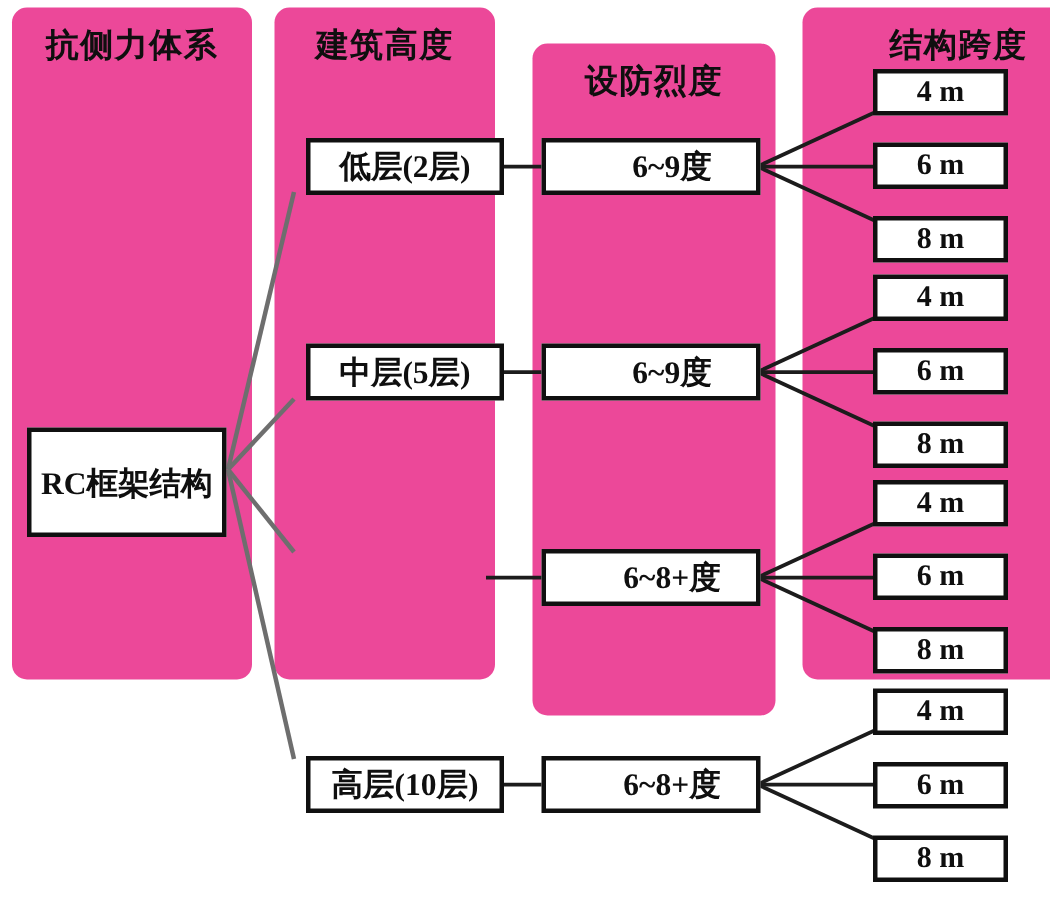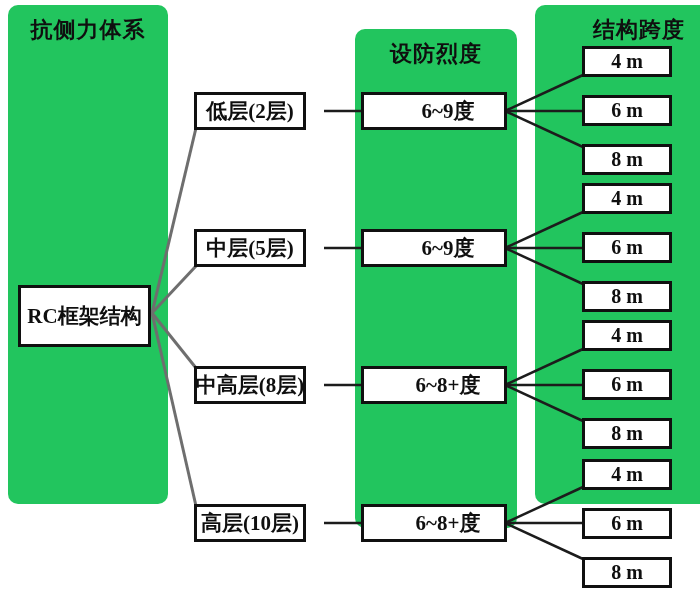--- a/index.html
+++ b/index.html
@@ -2,44 +2,47 @@
 <html><head>
 <meta charset="utf-8">
 <style>
   html,body{margin:0;padding:0;}
   body{
     width:700px;height:604px;background:#ffffff;position:relative;overflow:hidden;
     font-family:"Liberation Serif","DejaVu Serif",serif;
   }
   #canvas{position:absolute;inset:0;width:700px;height:604px;}
   .panel{
-    position:absolute;top:5px;height:499px;background:#22c55e;border-radius:10px;
+    position:absolute;top:5px;height:448px;background:#ec4899;border-radius:10px;
   }
   .panel-header{
     position:absolute;top:10px;left:0;right:0;text-align:center;
     font-size:22px;font-weight:bold;color:#0f0f0f;letter-spacing:1px;white-space:nowrap;
   }
   .node{
     position:absolute;background:#ffffff;border:3px solid #101010;
     display:flex;align-items:center;justify-content:center;
     font-weight:bold;color:#0f0f0f;box-sizing:border-box;white-space:nowrap;z-index:2;
   }
-  .node-root{left:18px;top:285px;width:133px;height:62px;font-size:21px;}
-  .node-height{left:194px;width:112px;height:38px;font-size:21px;}
+  .node-root{left:18px;top:285px;width:133px;height:73px;font-size:21px;}
+  .node-height{left:204px;width:132px;height:38px;font-size:21px;}
   .node-intensity{left:361px;width:146px;height:38px;font-size:21px;padding-left:28px;}
   .node-span{left:582px;width:90px;height:31px;font-size:20px;}
   #wires{position:absolute;left:0;top:0;z-index:1;}
 </style>
 </head>
 <body>
 
 <div id="canvas">
 
   <div class="panel" style="left:8px;width:160px;">
     <div class="panel-header">抗侧力体系</div>
+  </div>
+  <div class="panel" style="left:183px;width:147px;">
+    <div class="panel-header">建筑高度</div>
   </div>
   <div class="panel" style="left:355px;width:162px;margin-top:24px;">
     <div class="panel-header">设防烈度</div>
   </div>
   <div class="panel" style="left:535px;width:160px;padding-left:48px;">
     <div class="panel-header">结构跨度</div>
   </div>
 
   <svg id="wires" width="700" height="604">
 
@@ -73,21 +76,20 @@
       <line x1="505" y1="523" x2="583" y2="487"></line>
       <line x1="505" y1="523" x2="583" y2="523"></line>
       <line x1="505" y1="523" x2="583" y2="559"></line>
     </g>
   </svg>
 
   <div class="node node-root">RC框架结构</div>
 
   <div class="node node-height" style="top:92px;">低层(2层)</div>
   <div class="node node-height" style="top:229px;text-align:right;">中层(5层)</div>
-  <div class="node node-height" style="top:366px;">中高层(8层)</div>
   <div class="node node-height" style="top:504px;">高层(10层)</div>
 
   <div class="node node-intensity" style="top:92px;">6~9度</div>
   <div class="node node-intensity" style="top:229px;">6~9度</div>
   <div class="node node-intensity" style="top:366px;">6~8+度</div>
   <div class="node node-intensity" style="top:504px;">6~8+度</div>
 
   <div class="node node-span" style="top:46px;">4 m</div>
   <div class="node node-span" style="top:95px;">6 m</div>
   <div class="node node-span" style="top:144px;">8 m</div>

